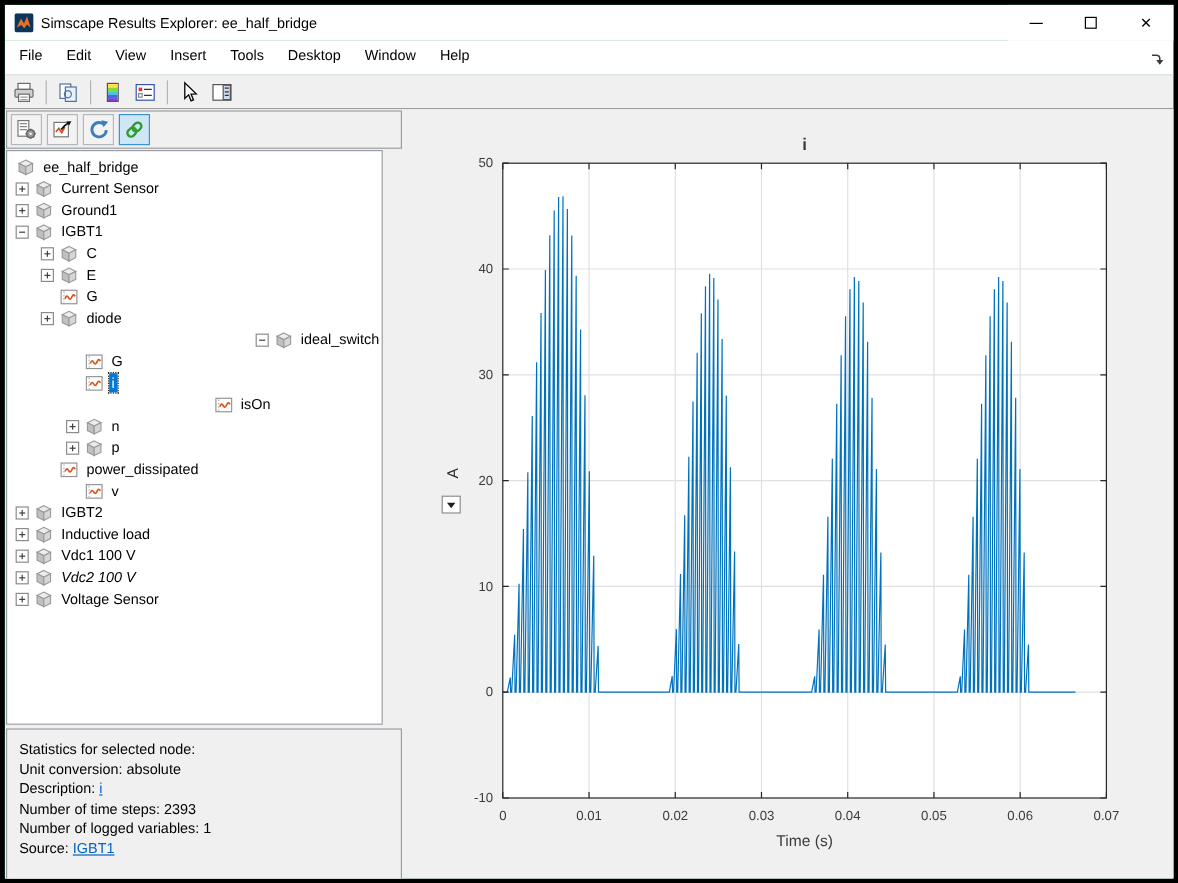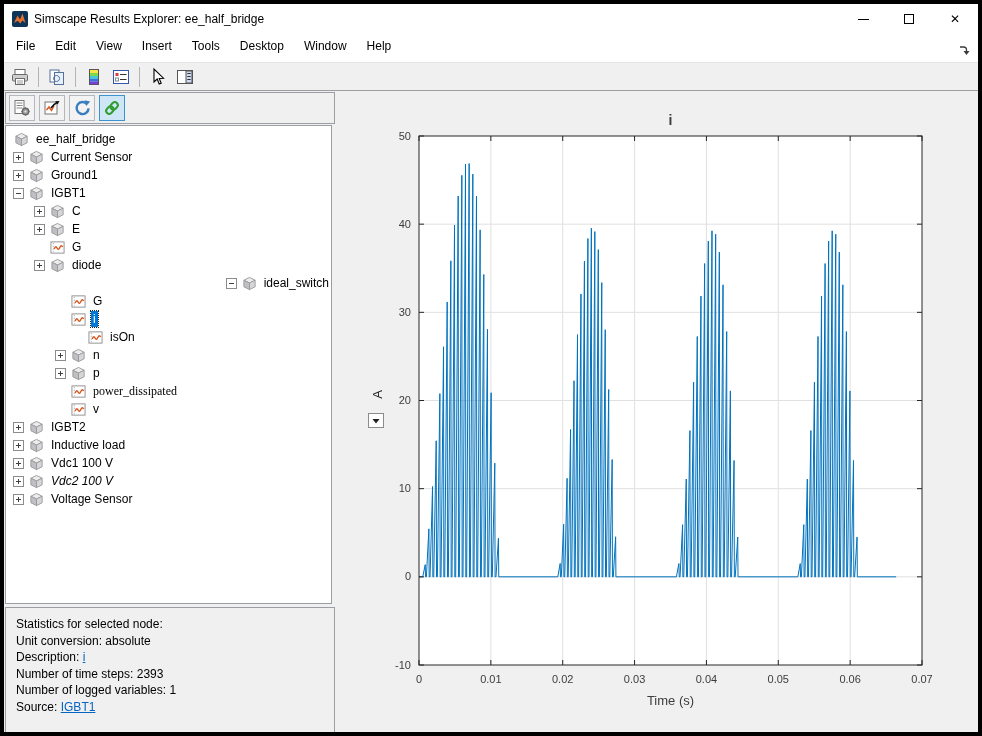--- a/index.html
+++ b/index.html
@@ -25,21 +25,21 @@
   
   .toolbar-main{ height:29px; background:#f0f0f0; border-top:1px solid #e3e3e3; border-bottom:1px solid #9d9d9d; display:flex; align-items:center; padding-left:4px; gap:3px; }
   .tb-btn{ width:24px; height:24px; border:1px solid transparent; background:transparent; display:flex; align-items:center; justify-content:center; cursor:pointer; }
   .tb-sep{ width:1px; height:20px; background:#b4b4b4; margin:0 3px; }
   
   .content{ display:flex; height:647px; background:#f0f0f0; }
   .left-col{ width:332px; display:flex; flex-direction:column; background:#f0f0f0; }
   .explorer-toolbar{ height:32px; margin:1px 1px 0 1px; border:1px solid #9a9ea4; background:#f0f0f0; display:flex; align-items:center; padding-left:3px; gap:4px; }
   .ex-btn{ width:26px; height:26px; border:1px solid #b4b8bc; background:#f3f3f3; display:flex; align-items:center; justify-content:center; cursor:pointer; }
   .ex-btn.active{ background:#cfe6f7; border:1px solid #3d92d0; }
-  .tree-panel{ height:479px; margin:1px 4px 0 1px; border:1px solid #9a9ea4; background:#fff; overflow:hidden; padding-top:4px; }
+  .tree-panel{ height:479px; margin:1px 17px 0 1px; border:1px solid #9a9ea4; background:#fff; overflow:hidden; padding-top:4px; }
   .tree-row{ height:18px; display:flex; align-items:center; white-space:nowrap; font-size:12px; color:#000; cursor:default; }
   .expander{ width:11px; height:11px; border:1px solid #8c8c8c; background:#fff; position:relative; flex:none; margin-right:5px; cursor:pointer; }
   .expander::before{ content:""; position:absolute; left:2px; top:4px; width:5px; height:1px; background:#404040; }
   .expander.plus::after{ content:""; position:absolute; left:4px; top:2px; width:1px; height:5px; background:#404040; }
   .exp-spacer{ width:16px; flex:none; }
   .node-icon{ width:15px; height:15px; flex:none; margin-right:5px; }
   .node-label{ padding:1px 2px; }
   .node-label.selected{ background:#0078d7; color:#fff; outline:1px dotted #222; }
   .stats-panel{ flex:1; margin:3px 1px 1px 1px; border:1px solid #9a9ea4; background:#f0f0f0; padding:8px 10px; font-size:12px; color:#000; line-height:16.5px; }
   .stats-panel a{ color:#0563c1; text-decoration:underline; cursor:pointer; }
@@ -284,21 +284,21 @@
           </div>
           <div class="tree-row" style="padding-left: 49px;">
             <span class="exp-spacer"></span>
             <svg class="node-icon" viewBox="0 0 16 16">
               <rect x="1" y="2" width="14" height="12" fill="#fff" stroke="#8f8f8f"></rect>
               <line x1="3.5" y1="3" x2="3.5" y2="13" stroke="#aaa" stroke-dasharray="1.5,1.5"></line>
               <path d="M4.5 9.5 Q6 5.5 7.5 8.5 T10.5 8 T13.5 7.5" fill="none" stroke="#d95319" stroke-width="1.5"></path>
             </svg>
             <span class="node-label selected">i</span>
           </div>
-          <div class="tree-row" style="padding-left: 66px;">
+          <div class="tree-row" style="padding-left: 66px; justify-content: center;">
             <span class="exp-spacer"></span>
             <svg class="node-icon" viewBox="0 0 16 16">
               <rect x="1" y="2" width="14" height="12" fill="#fff" stroke="#8f8f8f"></rect>
               <line x1="3.5" y1="3" x2="3.5" y2="13" stroke="#aaa" stroke-dasharray="1.5,1.5"></line>
               <path d="M4.5 9.5 Q6 5.5 7.5 8.5 T10.5 8 T13.5 7.5" fill="none" stroke="#d95319" stroke-width="1.5"></path>
             </svg>
             <span class="node-label">isOn</span>
           </div>
           <div class="tree-row" style="padding-left: 49px;">
             <span class="expander plus"></span>
@@ -311,21 +311,21 @@
           </div>
           <div class="tree-row" style="padding-left: 49px;">
             <span class="expander plus"></span>
             <svg class="node-icon" viewBox="0 0 16 16">
               <polygon points="8,1.5 14,4.5 8,7.5 2,4.5" fill="#ececec" stroke="#9a9a9a"></polygon>
               <polygon points="2,4.5 8,7.5 8,14.5 2,11.5" fill="#bfbfc4" stroke="#9a9a9a"></polygon>
               <polygon points="14,4.5 8,7.5 8,14.5 14,11.5" fill="#d6d6da" stroke="#9a9a9a"></polygon>
             </svg>
             <span class="node-label">p</span>
           </div>
-          <div class="tree-row" style="padding-left: 49px; font-family: Liberation Serif, serif;">
+          <div class="tree-row" style="padding-left: 28px;">
             <span class="exp-spacer"></span>
             <svg class="node-icon" viewBox="0 0 16 16">
               <rect x="1" y="2" width="14" height="12" fill="#fff" stroke="#8f8f8f"></rect>
               <line x1="3.5" y1="3" x2="3.5" y2="13" stroke="#aaa" stroke-dasharray="1.5,1.5"></line>
               <path d="M4.5 9.5 Q6 5.5 7.5 8.5 T10.5 8 T13.5 7.5" fill="none" stroke="#d95319" stroke-width="1.5"></path>
             </svg>
             <span class="node-label">power_dissipated</span>
           </div>
           <div class="tree-row" style="padding-left: 49px;">
             <span class="exp-spacer"></span>

